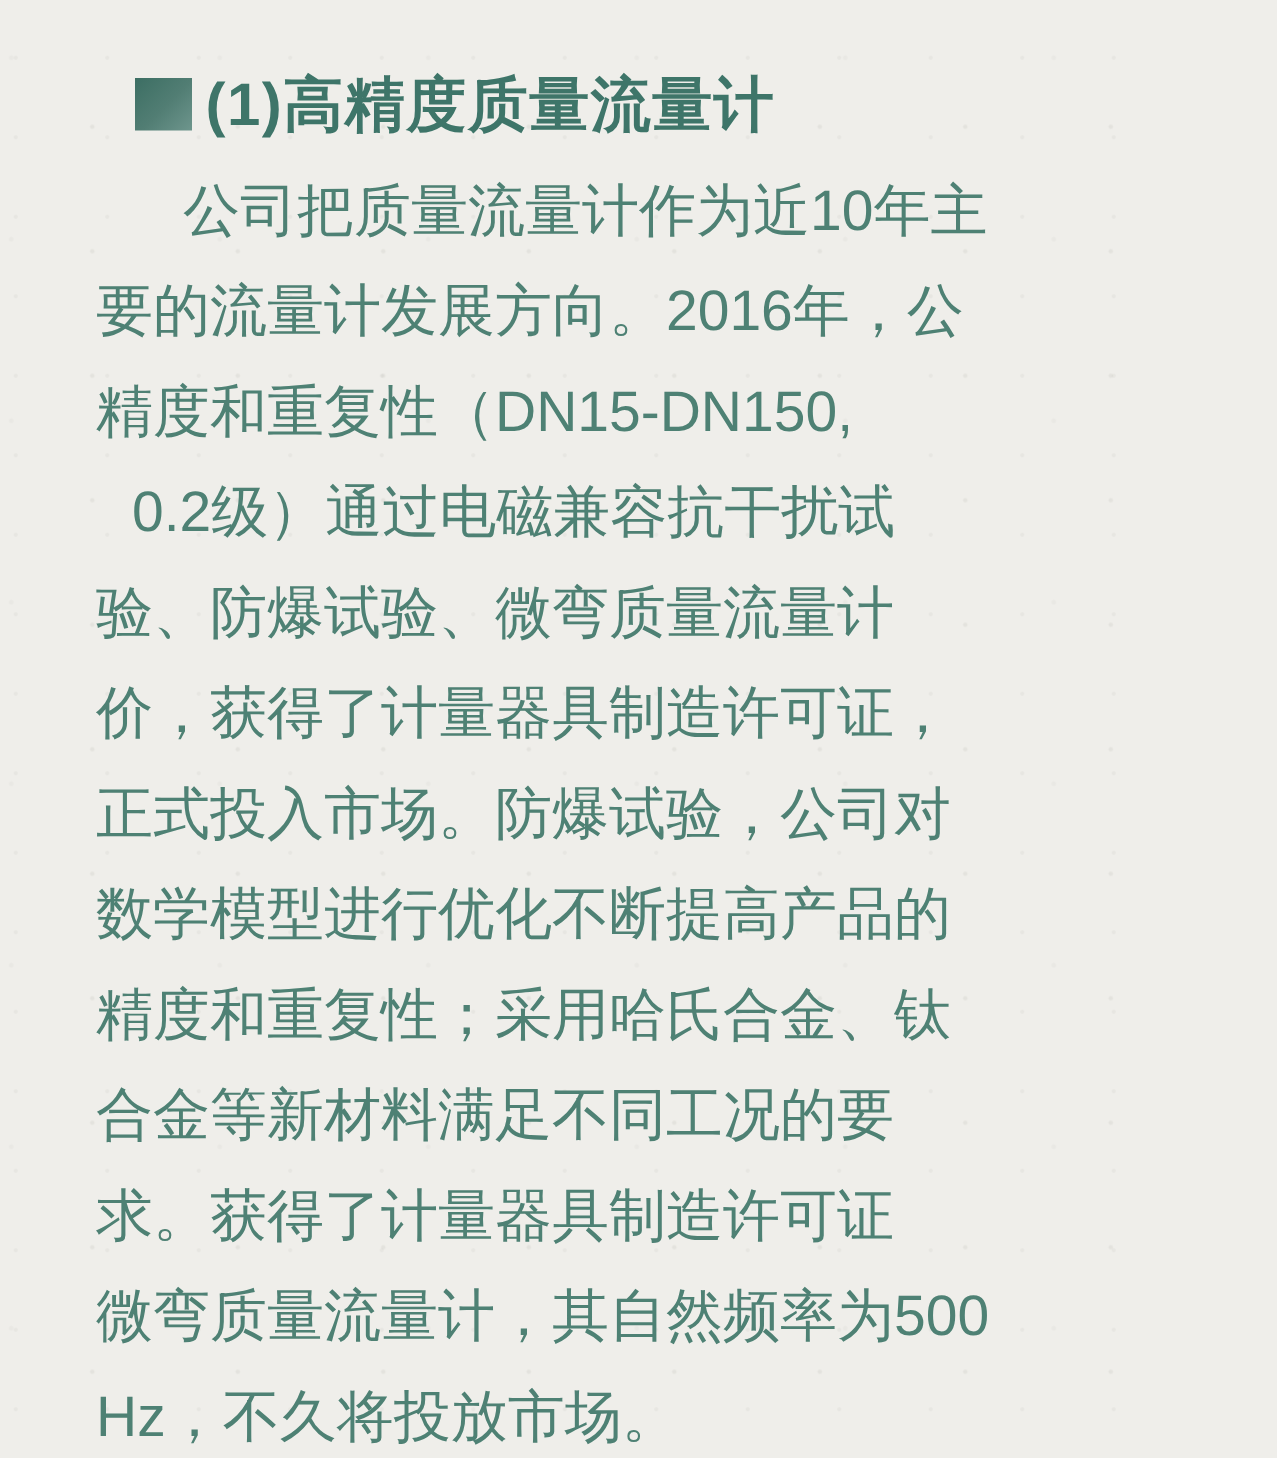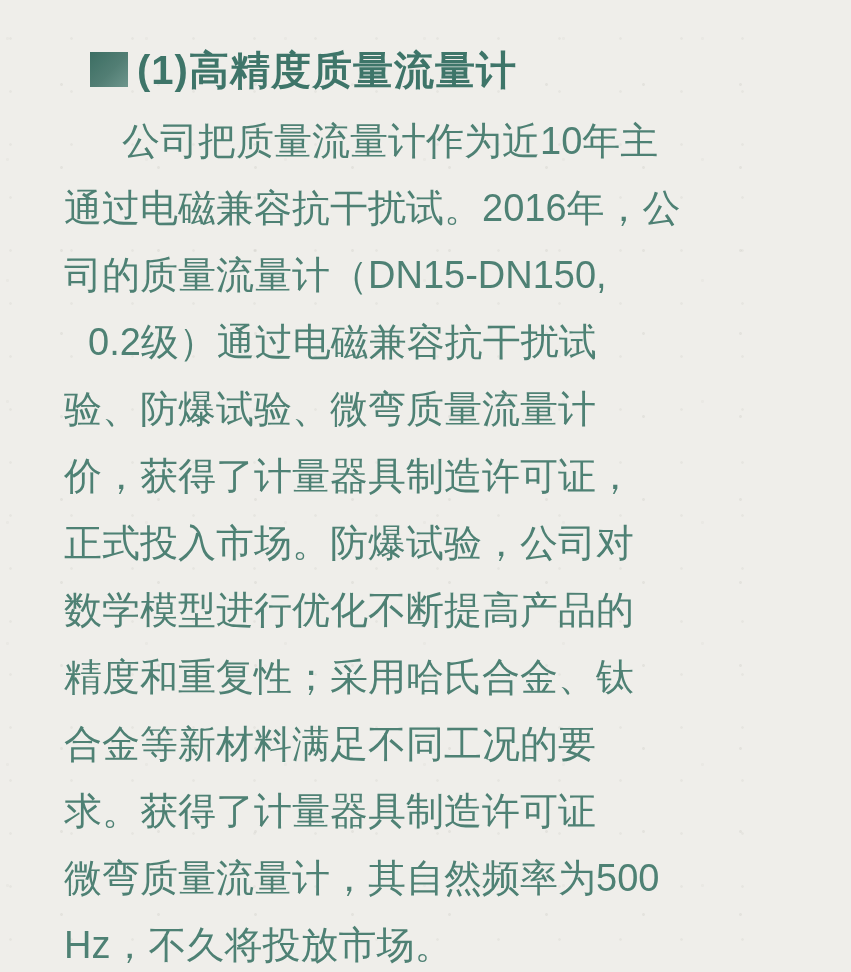--- a/index.html
+++ b/index.html
@@ -69,22 +69,22 @@
 
 <div class="page">
 
   <div class="header">
     <span class="bullet"></span>
     <h1 class="title">(1)高精度质量流量计</h1>
   </div>
 
   <div class="article">
     <div class="line indent-first">公司把质量流量计作为近10年主</div>
-    <div class="line">通过电磁兼容抗干扰试。2016年，公</div>
-    <div class="line">司的质量流量计（DN15-DN150,</div>
+    <div class="line">要的流量计发展方向。2016年，公</div>
+    <div class="line">精度和重复性（DN15-DN150,</div>
     <div class="line indent-small">0.2级）通过电磁兼容抗干扰试</div>
     <div class="line">验、防爆试验、微弯质量流量计</div>
     <div class="line">价，获得了计量器具制造许可证，</div>
     <div class="line">正式投入市场。防爆试验，公司对</div>
     <div class="line">数学模型进行优化不断提高产品的</div>
     <div class="line">精度和重复性；采用哈氏合金、钛</div>
     <div class="line">合金等新材料满足不同工况的要</div>
     <div class="line">求。获得了计量器具制造许可证</div>
     <div class="line">微弯质量流量计，其自然频率为500</div>
     <div class="line">Hz，不久将投放市场。</div>

